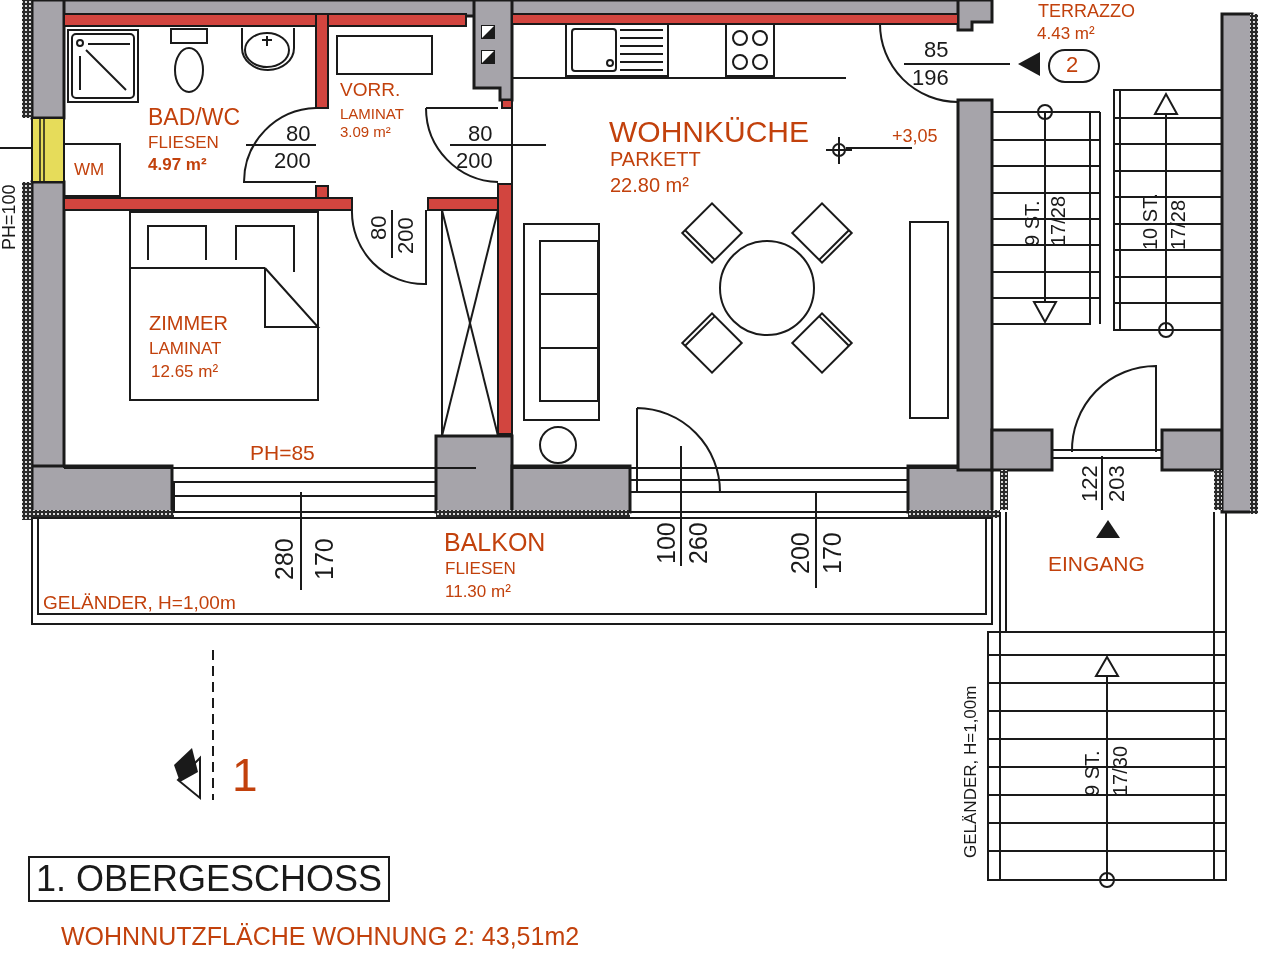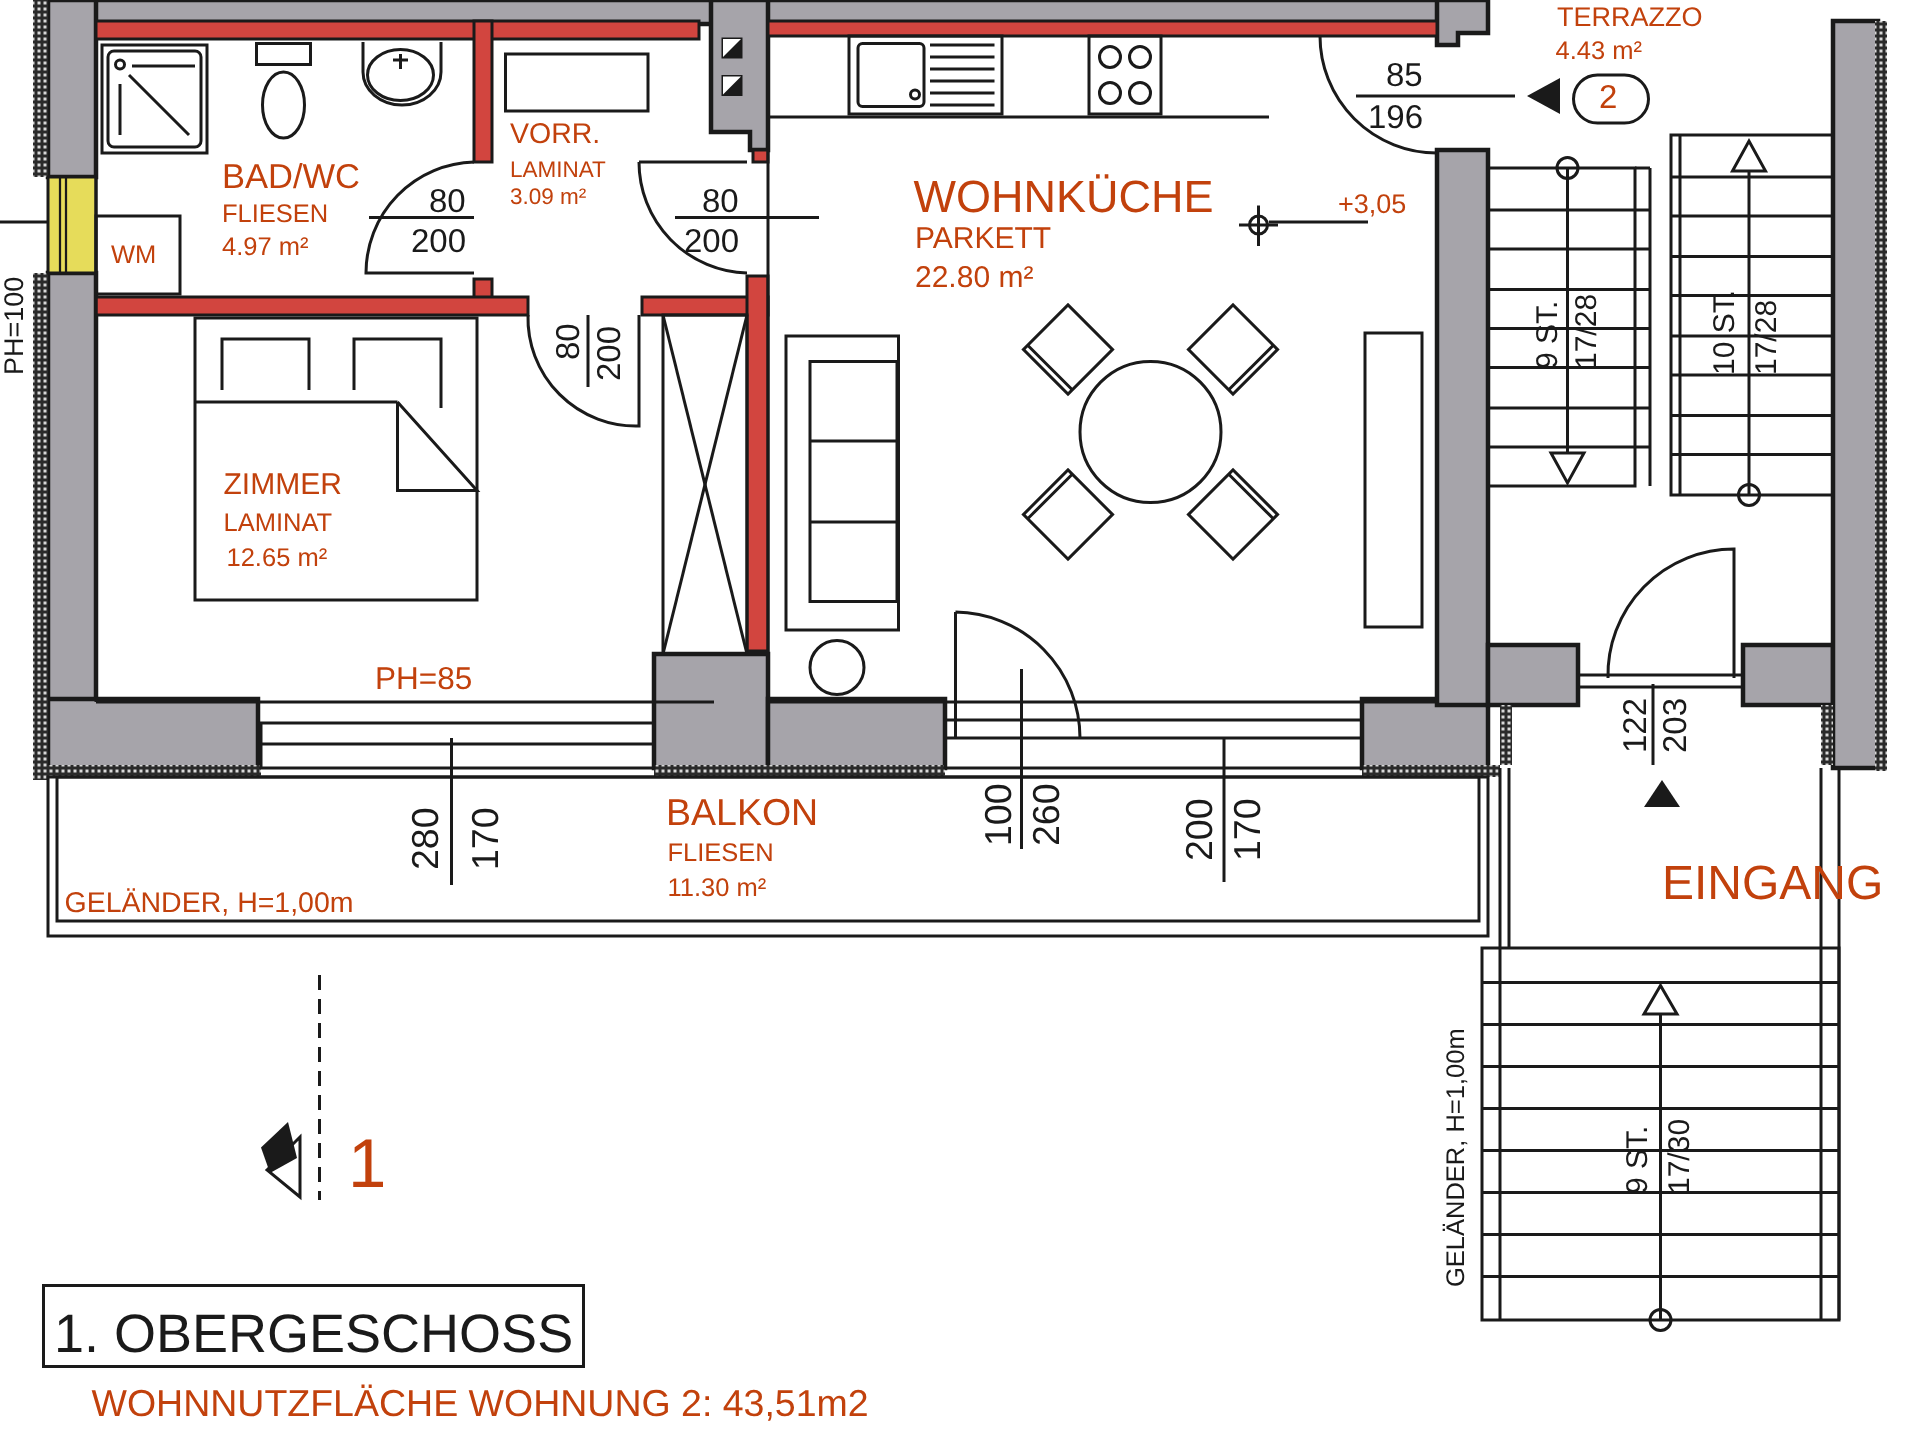--- a/index.html
+++ b/index.html
@@ -1,24 +1,24 @@
 <!DOCTYPE html>
 <html><head>
 <meta charset="utf-8">
 <style>
   html, body { margin:0; padding:0; background:#ffffff; }
   body { width:1278px; height:960px; position:relative; overflow:hidden; font-family:"Liberation Sans", sans-serif; color:#1a1a1a; }
   #plan { position:absolute; left:0; top:0; width:1278px; height:960px; }
   .lbl { position:absolute; white-space:nowrap; line-height:1; color:#c2410c; }
   .room-name { font-size:24px; }
   .room-floor { font-size:17px; }
-  .room-area { font-size:17px; }
+  .room-area { font-size:17px;font-weight:bold; }
   .dim { position:absolute; font-size:22px; line-height:1; }
   .vert { transform-origin:left top; transform:rotate(-90deg); }
-  .title-box { position:absolute; left:28px; top:856px; border:2px solid #1a1a1a; padding:12px 6px 2px 6px; font-size:36px; line-height:1.05; }
+  .title-box { position:absolute; left:28px; top:856px; border:2px solid #1a1a1a; padding:2px 6px 2px 6px; font-size:36px; line-height:1.05; }
   .subtitle { position:absolute; left:30px; top:924px; font-size:25px;margin-left:31px; }
 </style>
 </head>
 <body>
 
 <svg id="plan" viewBox="0 0 1278 960" xmlns="http://www.w3.org/2000/svg">
   <defs>
     <pattern id="hatch" width="4" height="4" patternUnits="userSpaceOnUse">
       <rect width="4" height="4" fill="#2a2a2a"></rect>
       <rect x="1" y="1" width="2" height="2" fill="#d8d8d8"></rect>
@@ -284,21 +284,21 @@
 
 <div class="lbl" style="left:444px;top:530px;font-size:25px;">BALKON</div>
 <div class="lbl" style="left:445px;top:560px;font-size:17px;">FLIESEN</div>
 <div class="lbl" style="left:445px;top:583px;font-size:17px;">11.30 m²</div>
 <div class="lbl" style="left:43px;top:593px;font-size:19px;">GELÄNDER, H=1,00m</div>
 
 <div class="lbl" style="left:1038px;top:2px;font-size:18px;">TERRAZZO</div>
 <div class="lbl" style="left:1037px;top:25px;font-size:17px;">4.43 m²</div>
 <div class="lbl" style="left:1066px;top:54px;font-size:22px;">2</div>
 
-<div class="lbl" style="left:1108px;top:553px;font-size:32px;margin-top:19px;">EINGANG</div>
+<div class="lbl" style="left:1048px;top:553px;font-size:21px;">EINGANG</div>
 
 <div class="dim" style="left:286px;top:123px;">80</div>
 <div class="dim" style="left:274px;top:150px;">200</div>
 <div class="dim" style="left:468px;top:123px;">80</div>
 <div class="dim" style="left:456px;top:150px;">200</div>
 <div class="dim vert" style="left:368px;top:240px;">80</div>
 <div class="dim vert" style="left:395px;top:254px;">200</div>
 <div class="dim" style="left:924px;top:39px;">85</div>
 <div class="dim" style="left:912px;top:67px;">196</div>
 <div class="dim vert" style="left:1079px;top:502px;">122</div>

